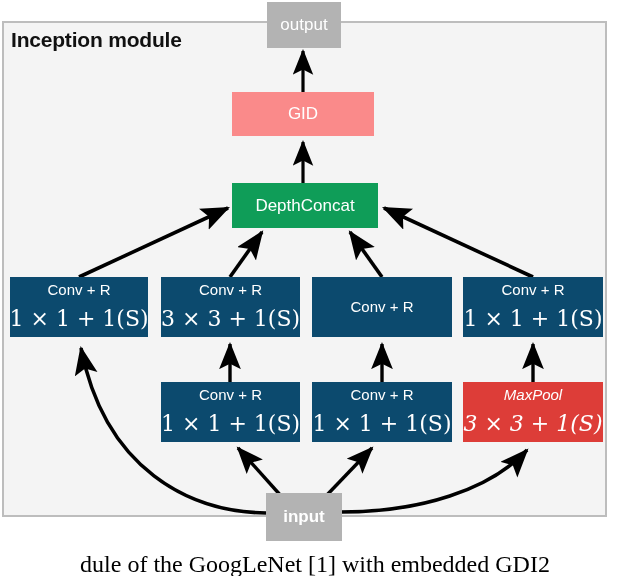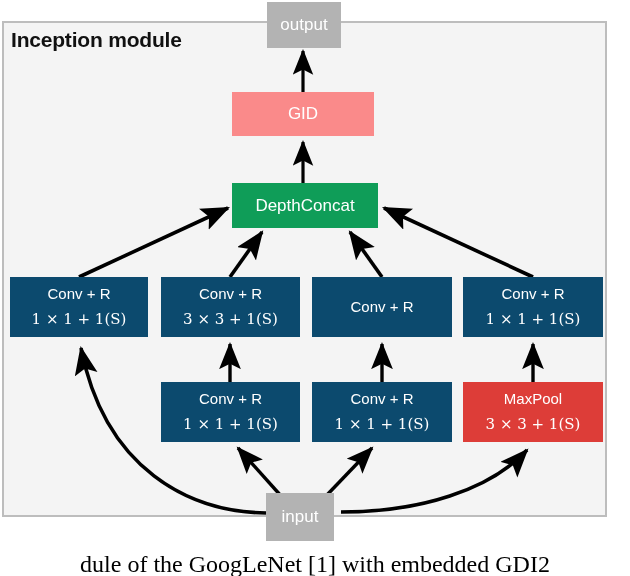--- a/index.html
+++ b/index.html
@@ -46,21 +46,21 @@
     justify-content: center;
     color: #ffffff;
     line-height: 1.12;
     text-align: center;
     white-space: nowrap;
   }
   .node .l1 {
     font-size: 15px;
   }
   .node .l2 {
-    font-size: 15px;
+    font-size: 22px;
     font-family: "DejaVu Serif", serif;
     margin-top: 8px;
   }
   .node.single .l1 {
     font-size: 17px;
   }
   .gray { background: #b3b3b3; }
   .blue { background: #0c4a6e; }
   .green { background: #0f9d58; }
   .red { background: #dd3d38; }
@@ -158,24 +158,24 @@
   </div>
 
   <div class="node blue" style="left:161px; top:382px; width:139px; height:60px;">
     <span class="l1">Conv + R</span>
     <span class="l2">1 × 1  +  1(S)</span>
   </div>
   <div class="node blue" style="left:312px; top:382px; width:140px; height:60px;">
     <span class="l1">Conv + R</span>
     <span class="l2">1 × 1  +  1(S)</span>
   </div>
-  <div class="node red" style="left:463px; top:382px; width:140px; height:60px;">
+  <div class="node red" style="left:463px; top:382px; width:140px; height:60px;font-style:italic;">
     <span class="l1">MaxPool</span>
     <span class="l2">3 × 3  +  1(S)</span>
   </div>
 
-  <div class="node single gray" style="left:266px; top:493px; width:68px; height:48px;">
+  <div class="node single gray" style="left:266px; top:493px; width:76px; height:48px;font-weight:bold;">
     <span class="l1">input</span>
   </div>
 
   <div class="caption">dule of the GoogLeNet [1] with embedded GDI2</div>
 
 </div>
 
 </body></html>

